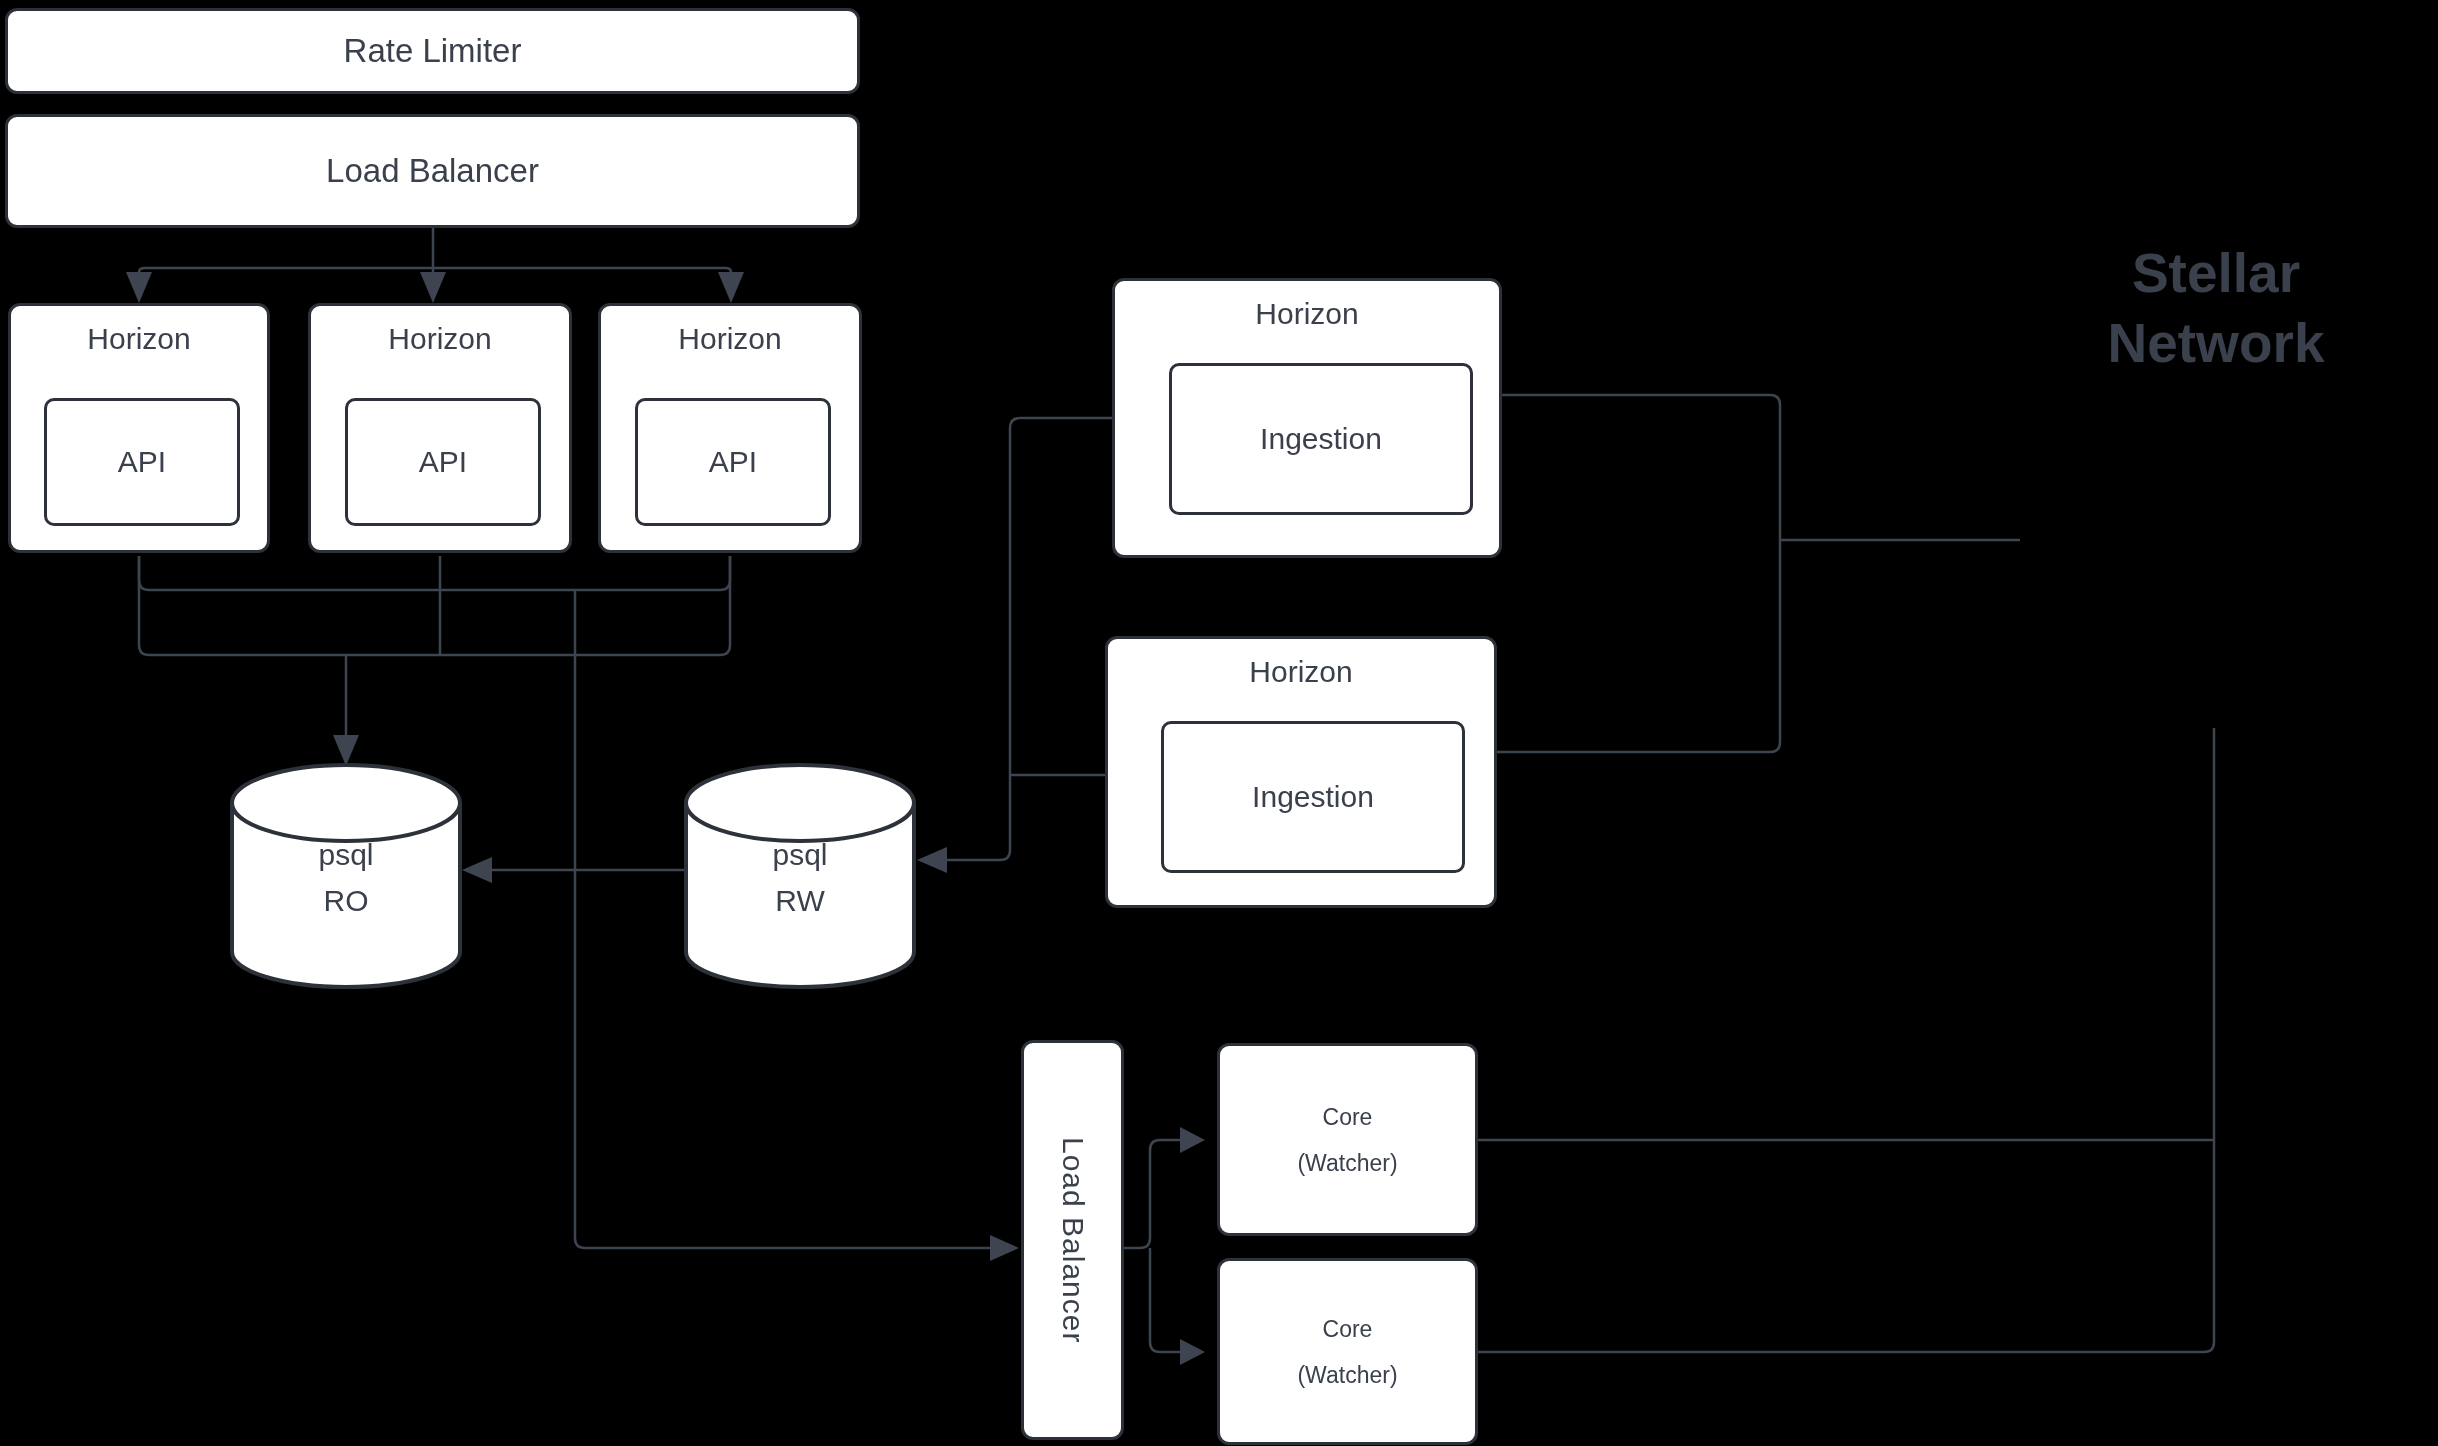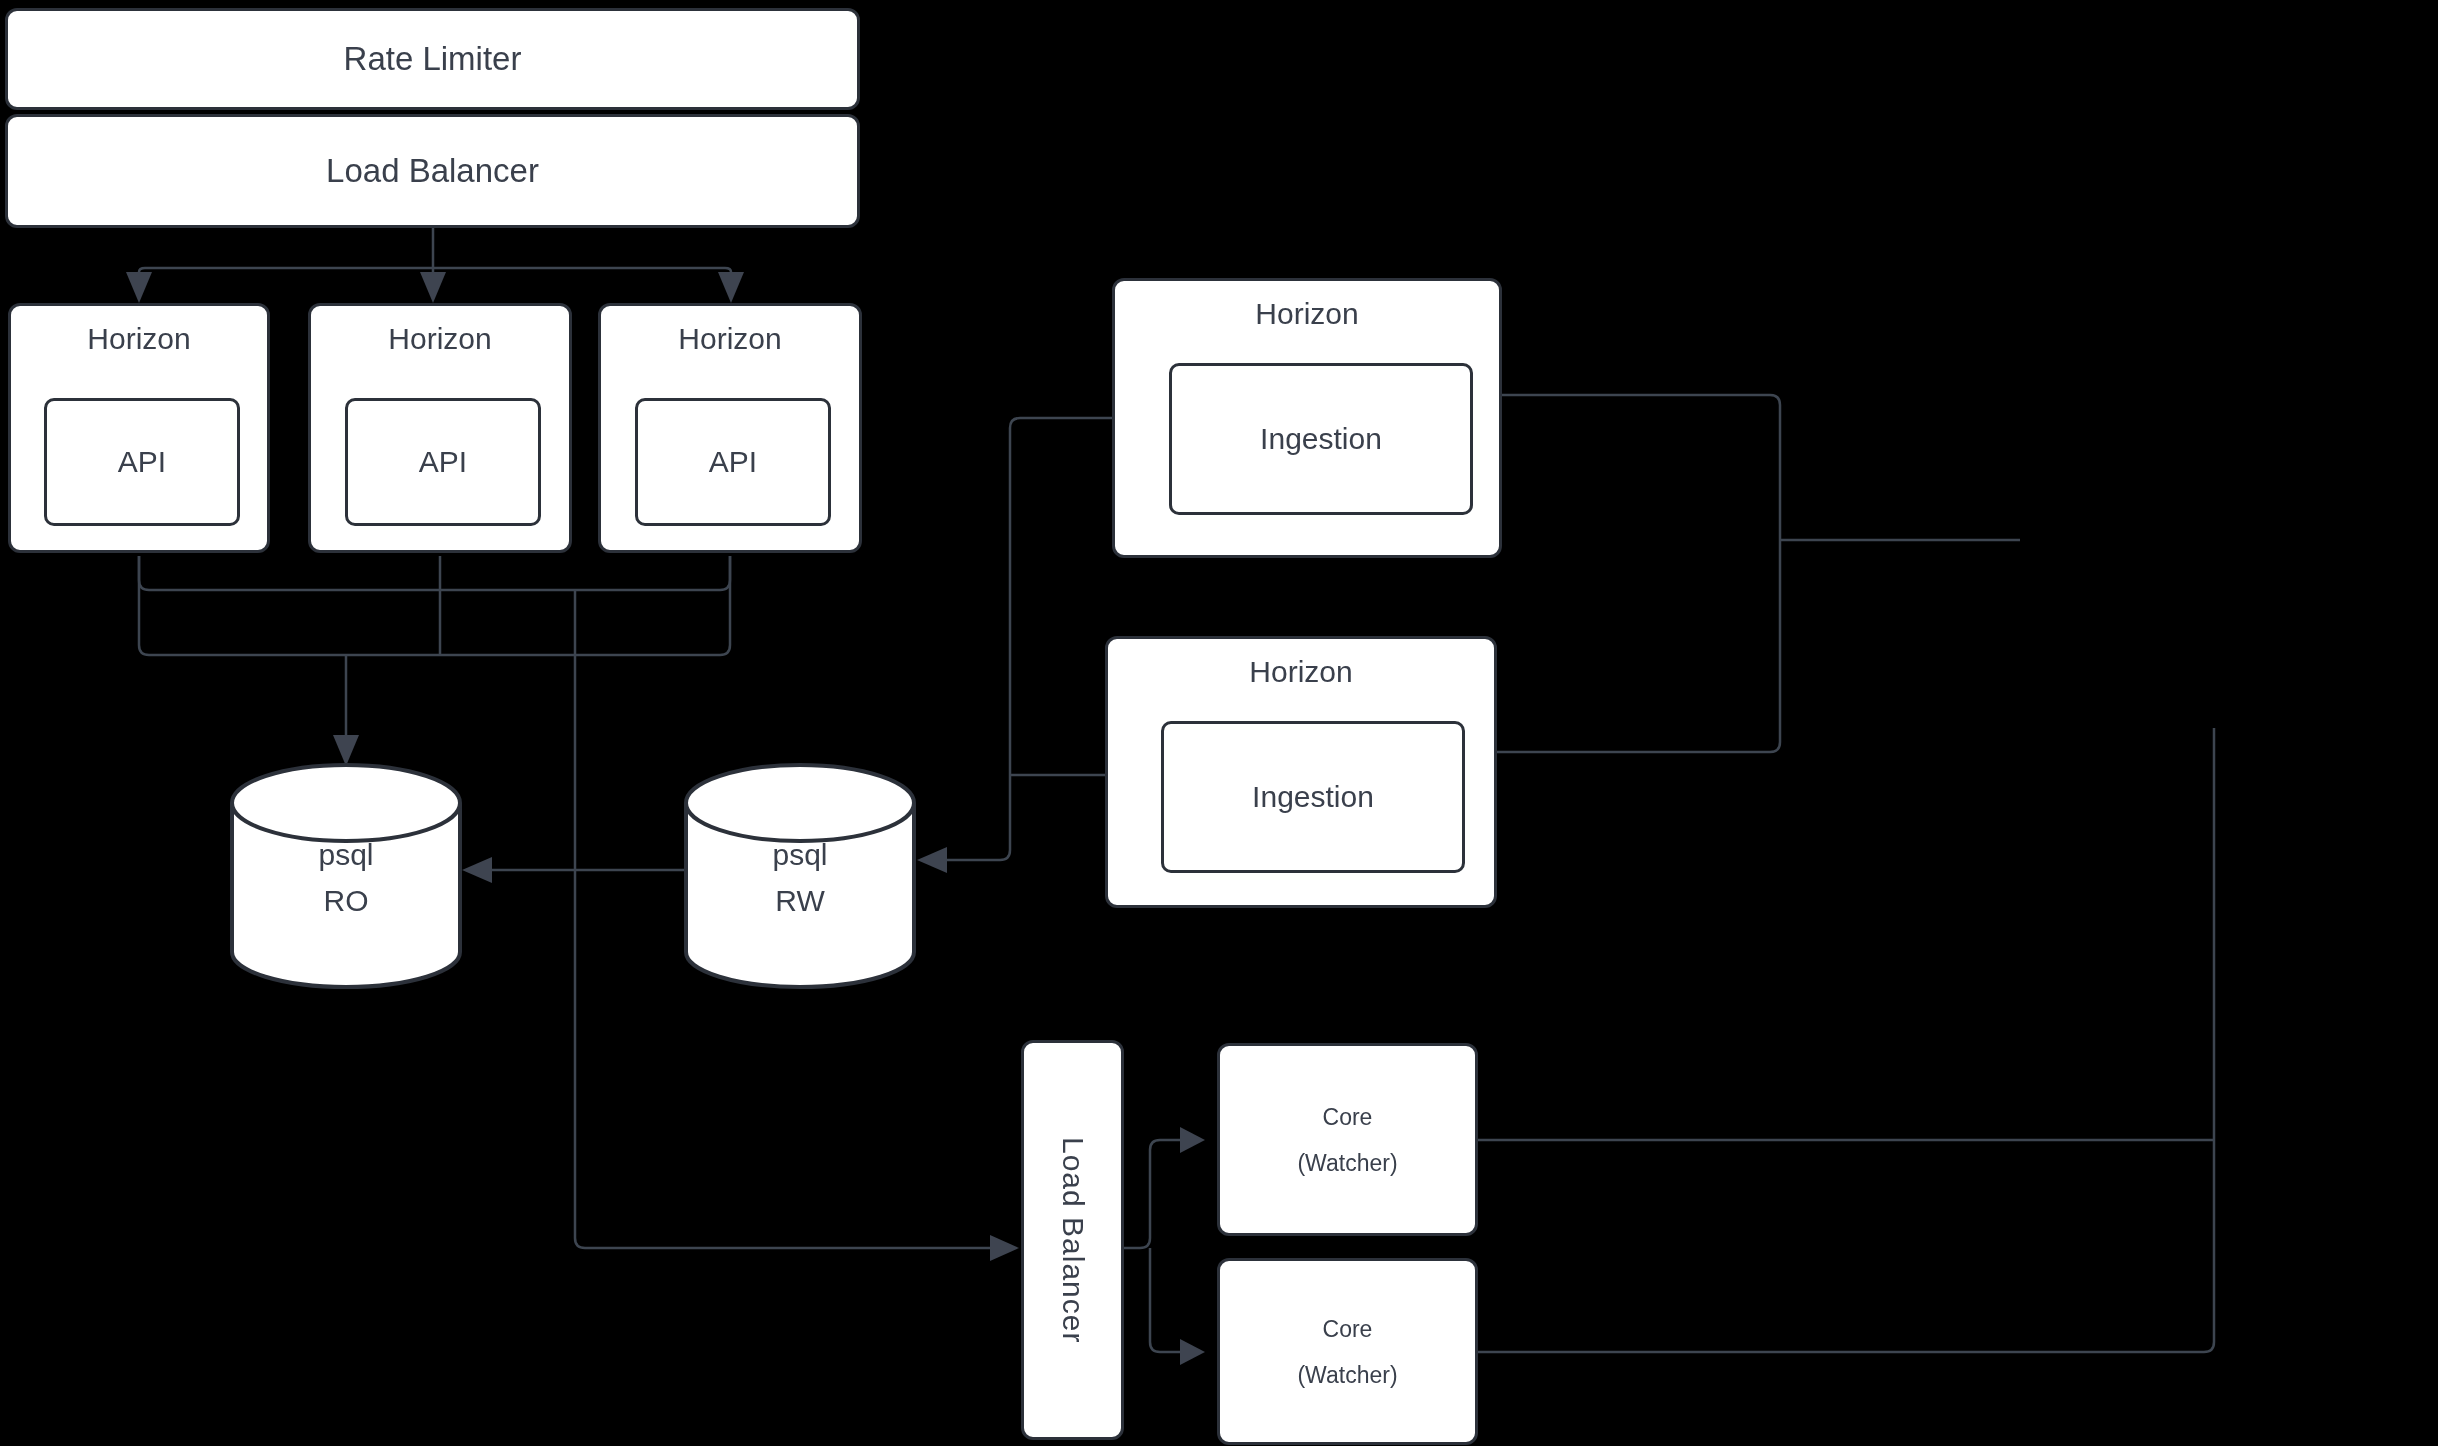--- a/index.html
+++ b/index.html
@@ -79,21 +79,21 @@
     <path d="M1478 1140 L2214 1140"></path>
     <path d="M2214 728 L2214 1342 Q2214 1352 2204 1352 L1478 1352"></path>
 
     <path class="cyl" d="M232 803 L232 952 A114 35 0 0 0 460 952 L460 803"></path>
     <ellipse class="cyl" cx="346" cy="803" rx="114" ry="38"></ellipse>
 
     <path class="cyl" d="M686 803 L686 952 A114 35 0 0 0 914 952 L914 803"></path>
     <ellipse class="cyl" cx="800" cy="803" rx="114" ry="38"></ellipse>
   </svg>
 
-  <div class="node flexc banner" style="left:5px;top:8px;width:855px;height:102px;justify-content:center;">
+  <div class="node flexc banner" style="left:5px;top:8px;width:855px;height:86px;justify-content:center;">
     <span>Rate Limiter</span>
   </div>
   <div class="node flexc banner" style="left:5px;top:114px;width:855px;height:114px;">
     <span>Load Balancer</span>
   </div>
 
   <div class="node" style="left:8px;top:303px;width:262px;height:250px;">
     <div class="unit-label">Horizon</div>
     <div class="inner flexc" style="left:33px;top:92px;width:196px;height:128px;">
       <span>API</span>
@@ -144,14 +144,18 @@
       <div>(Watcher)</div>
     </div>
   </div>
   <div class="node flexc twoline" style="left:1217px;top:1258px;width:261px;height:187px;">
     <div>
       <div>Core</div>
       <div>(Watcher)</div>
     </div>
   </div>
 
+  <div class="stellar">
+    <div>Stellar</div>
+    <div>Network</div>
+  </div>
 
 </div>
 
 </body></html>

